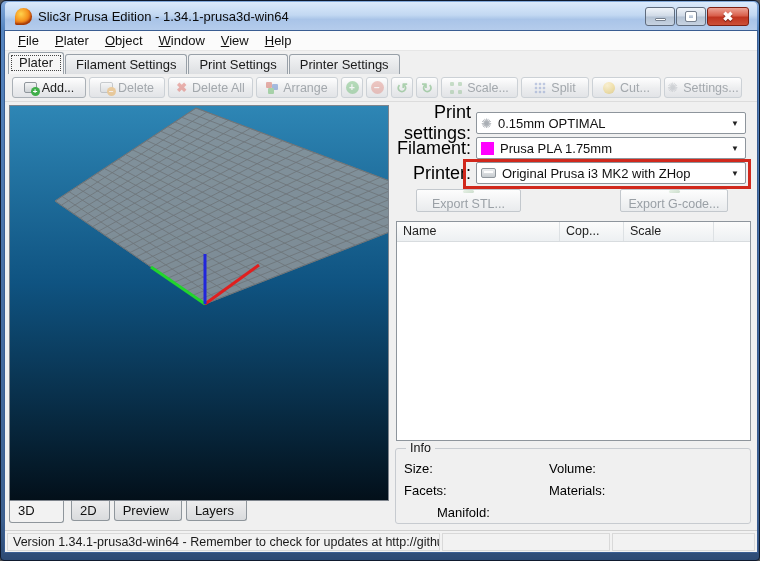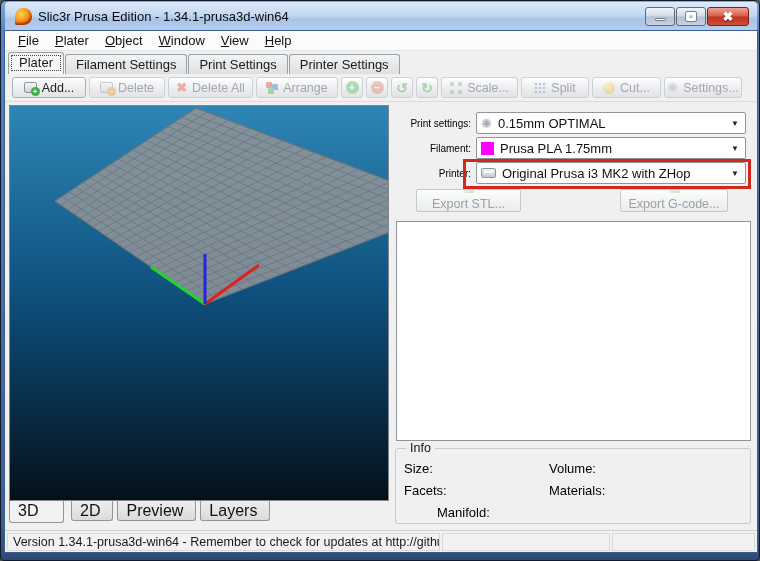--- a/index.html
+++ b/index.html
@@ -61,27 +61,27 @@
   .ic-scale{width:12px;height:12px;}
   .ic-scale i{position:absolute;width:4px;height:4px;background:#8fbf8f;border-radius:1px;}
   .ic-scale .s1{left:0;top:0;}.ic-scale .s2{right:0;top:0;}.ic-scale .s3{left:0;bottom:0;}.ic-scale .s4{right:0;bottom:0;}
   .ic-split{width:12px;height:12px;background:radial-gradient(circle,#7e93c8 1.5px,transparent 1.6px);background-size:4px 4px;}
   .ic-cut{width:12px;height:12px;border-radius:50%;background:radial-gradient(circle at 35% 30%,#ffe9a8,#edc94f 60%,#caa52e);}
   .ic-gear{font-size:13px;color:#a9aeb4;line-height:1;}
   
   .viewport{position:absolute;left:4px;top:74px;width:380px;height:396px;border:1px solid #7f858d;background:#04101b;}
   .viewport svg{display:block;}
   .btabs{position:absolute;left:4px;top:470px;height:24px;display:flex;align-items:flex-start;}
-  .btab{font-size:16px;color:#111;height:20px;padding:2px 12px 0 8px;border:1px solid #8f969c;border-top:none;
+  .btab{font-size:13px;color:#111;height:20px;padding:2px 12px 0 8px;border:1px solid #8f969c;border-top:none;
     border-radius:0 0 3px 3px;background:linear-gradient(180deg,#ededee,#d9dbdd);margin-right:4px;line-height:16px;}
   .btab.active{background:#f2f2f2;height:22px;width:55px;margin-right:7px;}
   
   .rpanel{position:absolute;left:388px;top:74px;width:364px;height:420px;}
   .prow{position:absolute;left:0;height:22px;display:flex;align-items:center;}
-  .plabel{position:absolute;width:78px;text-align:right;font-size:10px;color:#000;}
+  .plabel{position:absolute;width:78px;text-align:right;font-size:18px;color:#000;}
   .combo{position:absolute;left:83px;width:270px;height:22px;border:1px solid #8e959c;border-radius:2px;background:#fff;
     display:flex;align-items:center;padding:0 4px;gap:6px;}
   .combo .val{font-size:13px;color:#111;flex:1;white-space:nowrap;overflow:hidden;}
   .combo .arrow{font-size:8px;color:#222;margin-right:2px;}
   .swatch{width:13px;height:13px;}
   .icon-printer{width:15px;height:10px;border:1px solid #8f969c;border-radius:2px;background:linear-gradient(180deg,#eef0f2,#c6cbcf);position:relative;}
   .icon-printer::before{content:"";position:absolute;left:2px;right:2px;top:2px;height:2px;background:#fdfdfd;}
   .annotation{position:absolute;border:3px solid #d1281c;}
   .act-btn{position:absolute;height:23px;border:1px solid #c3c8cd;border-radius:2px;
     background:linear-gradient(180deg,#fdfdfd,#e9ebed);display:flex;align-items:center;justify-content:center;gap:4px;
@@ -303,20 +303,26 @@
       <span class="act-btn" style="left:23px;top:84px;width:105px;">
         <span class="act-ic"></span>
         <span>Export STL...</span>
       </span>
       <span class="act-btn" style="left:227px;top:84px;width:108px;">
         <span class="act-ic"></span>
         <span>Export G-code...</span>
       </span>
 
       <div class="objtable">
+        <div class="thead">
+          <span class="th" style="width:163px">Name</span>
+          <span class="th" style="width:64px">Cop...</span>
+          <span class="th" style="width:90px">Scale</span>
+          <span class="th" style="flex:1;border-right:none"></span>
+        </div>
         <div class="tbody"></div>
       </div>
 
       <div class="infobox">
         <span class="legend">Info</span>
         <span class="ifield" style="left:8px;top:12px;">Size:</span>
         <span class="ifield" style="left:153px;top:12px;">Volume:</span>
         <span class="ifield" style="left:8px;top:34px;">Facets:</span>
         <span class="ifield" style="left:153px;top:34px;">Materials:</span>
         <span class="ifield" style="left:8px;top:56px;margin-left:33px;">Manifold:</span>

